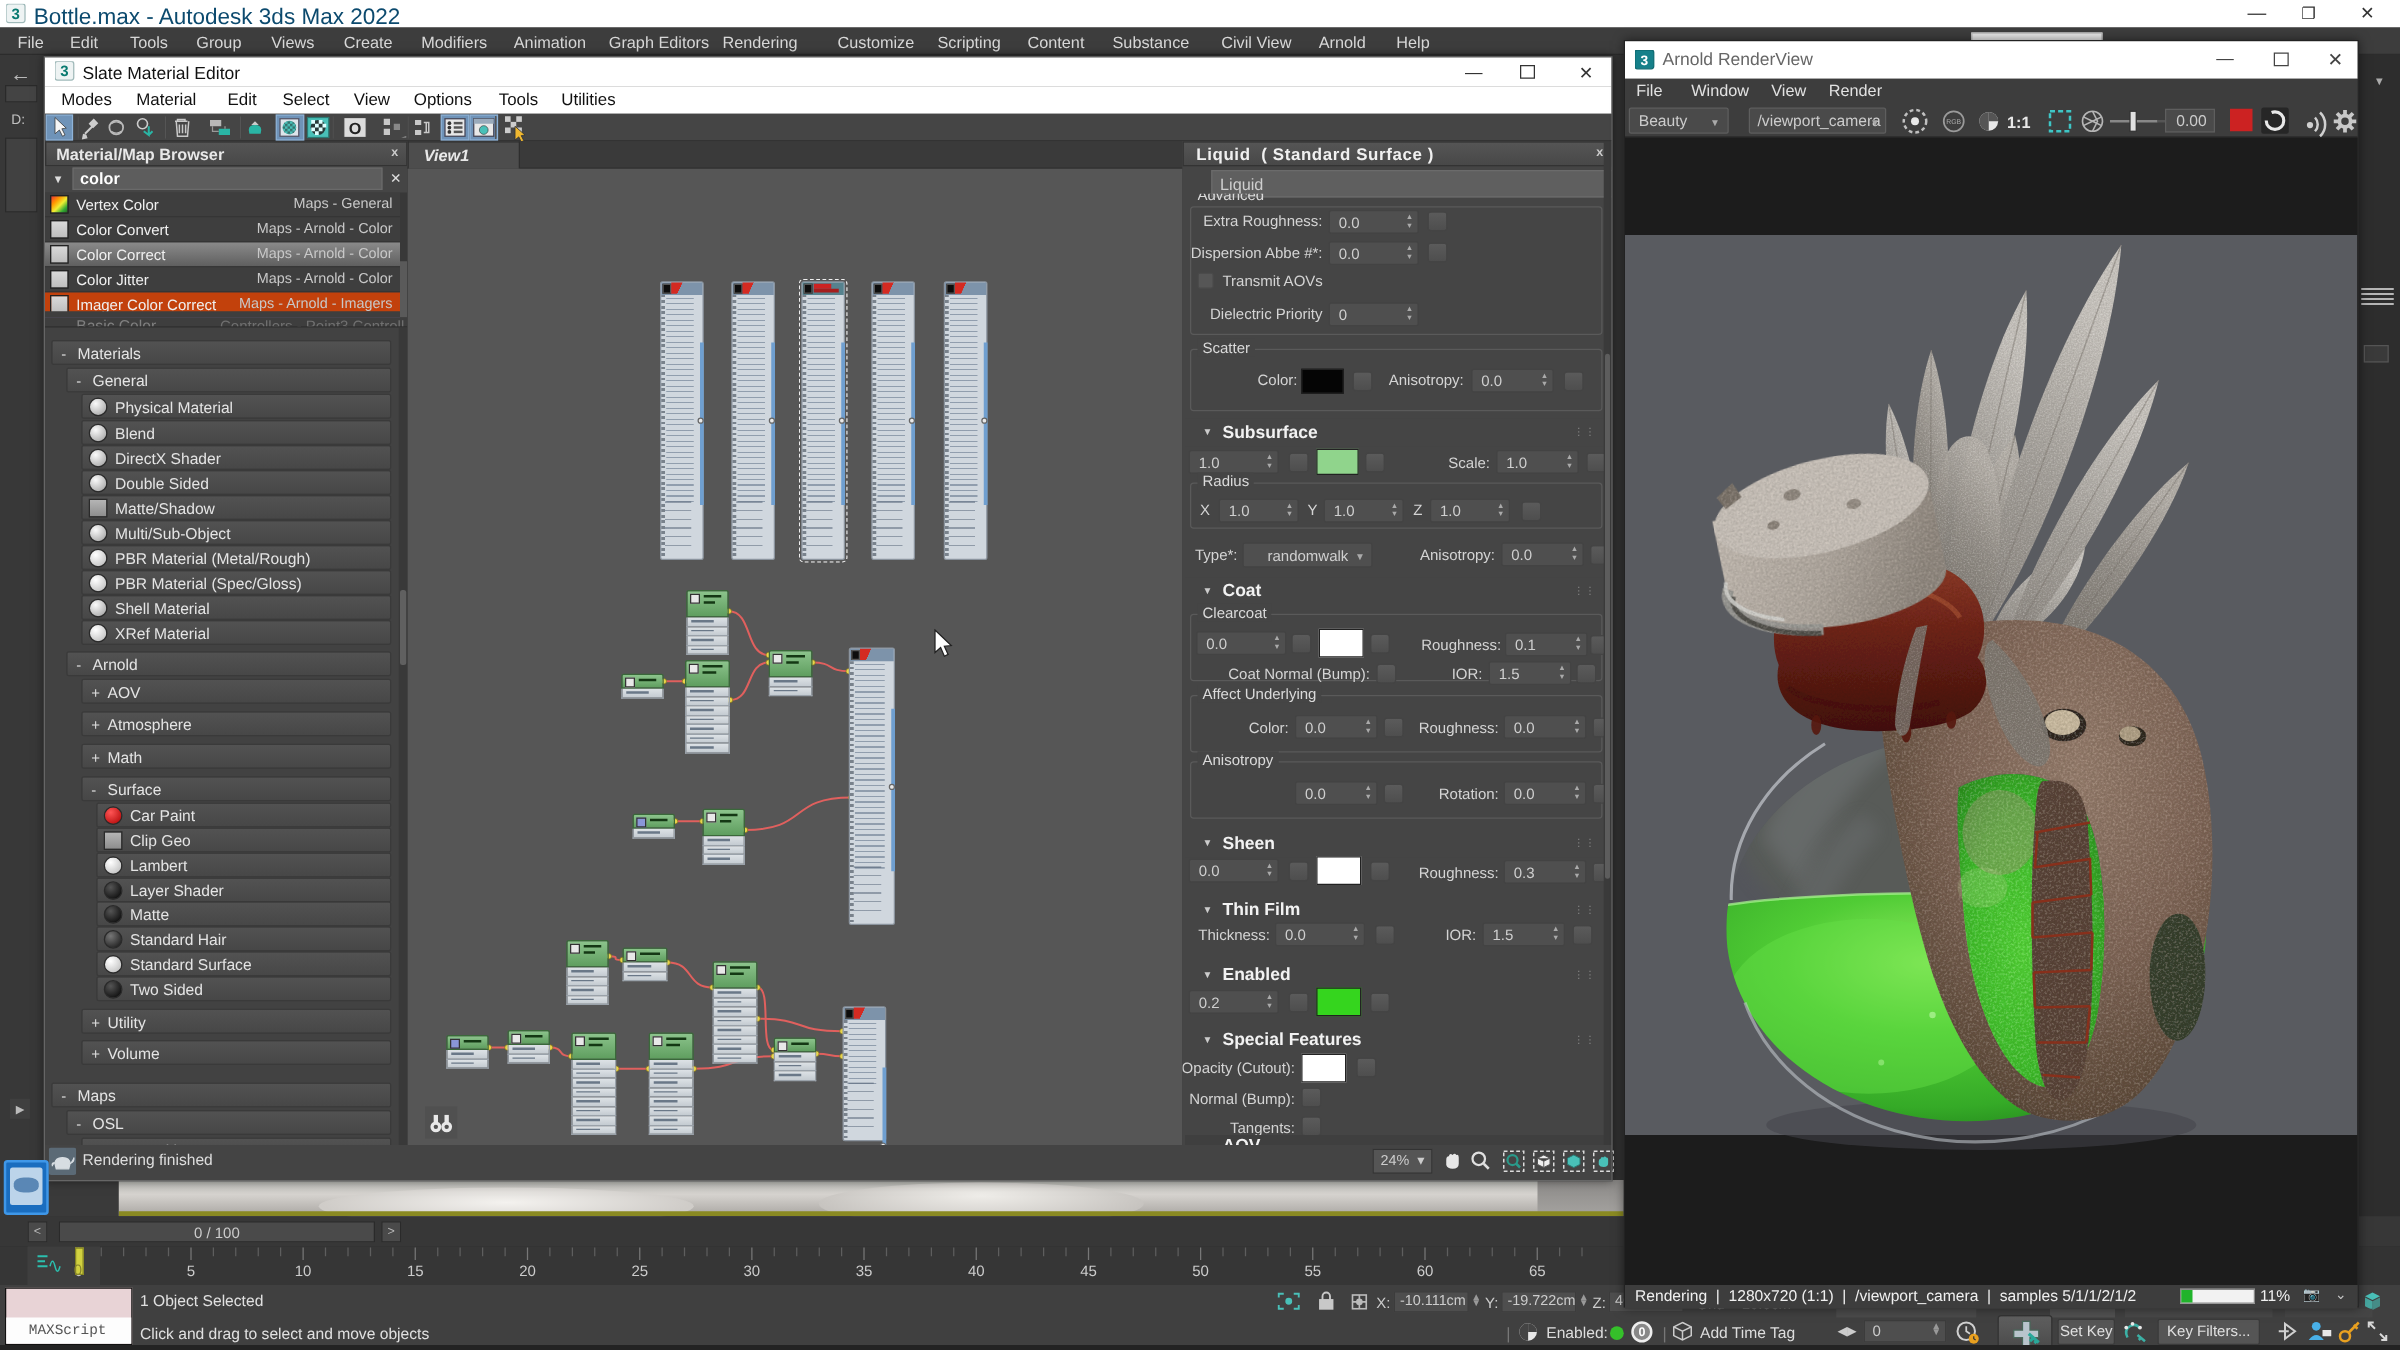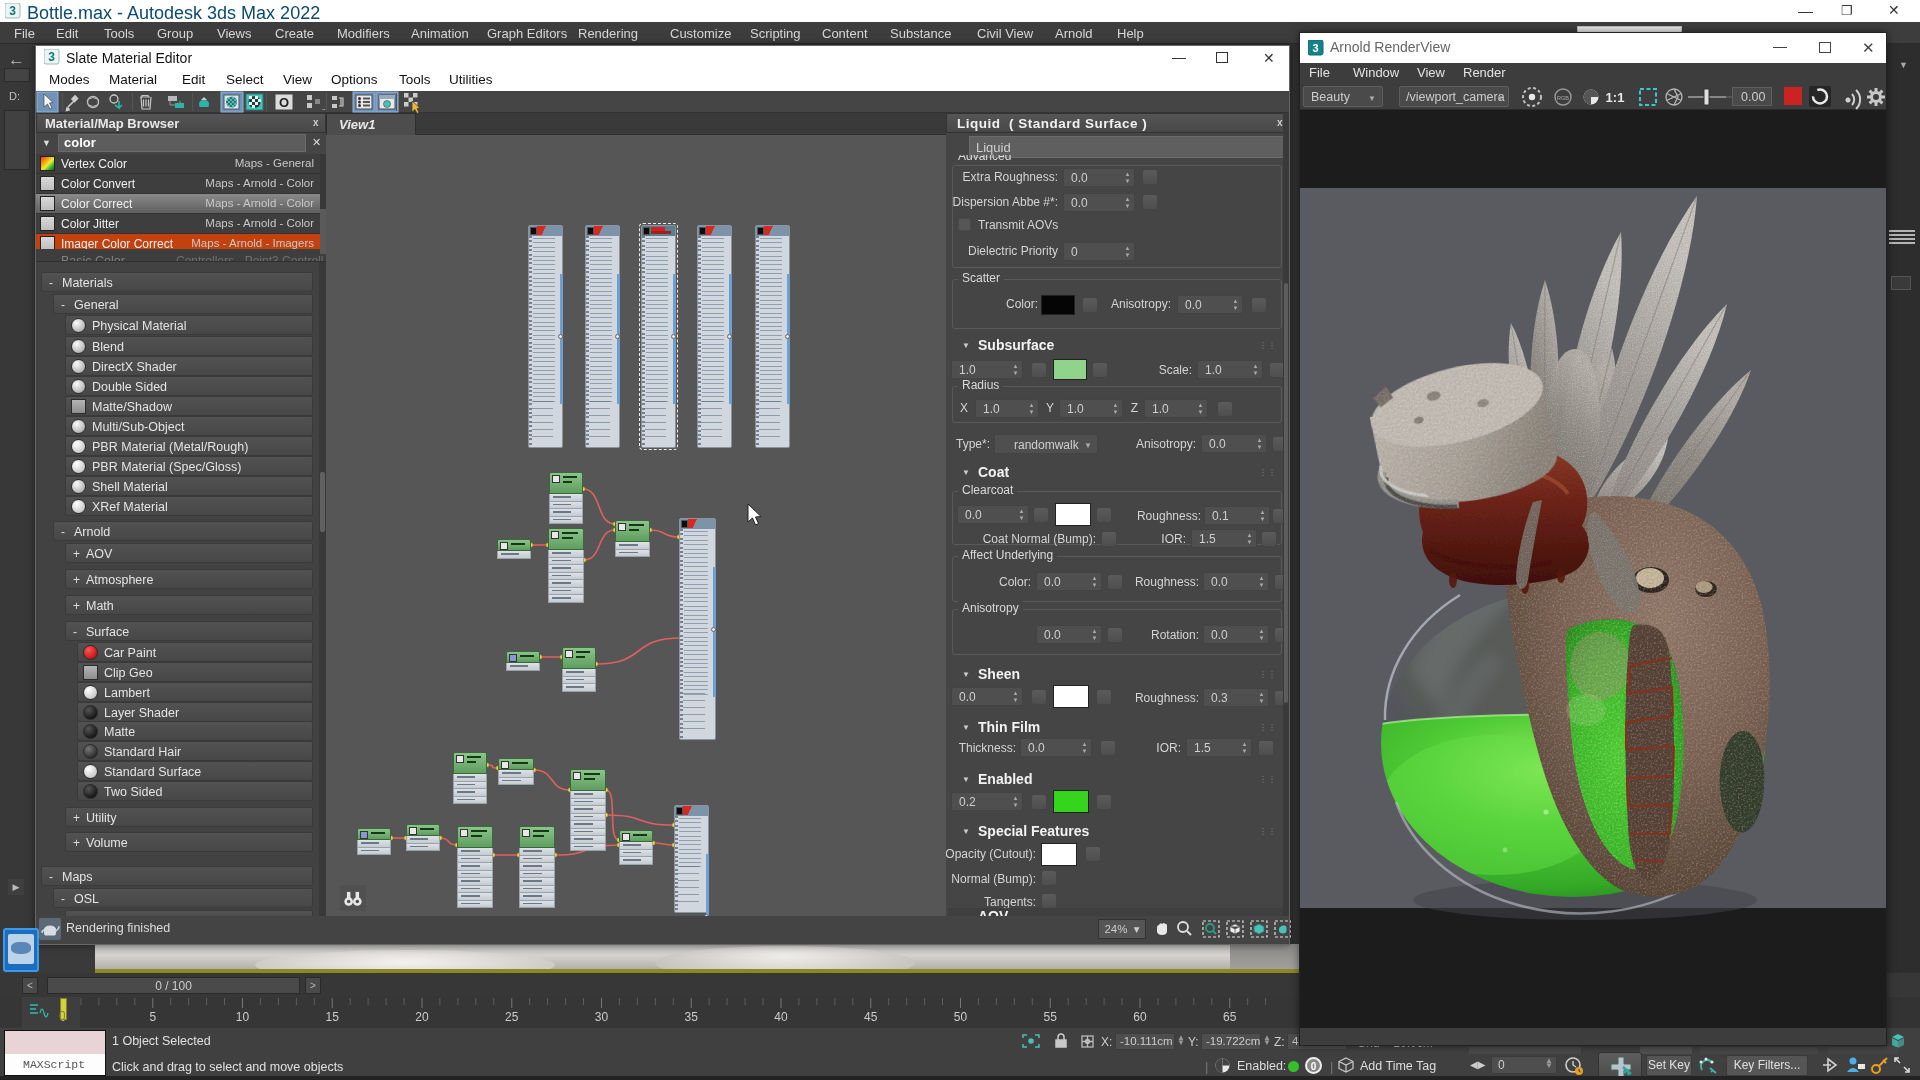--- a/index.html
+++ b/index.html
@@ -1463,15 +1463,24 @@
 <ellipse cx="122" cy="304" rx="5" ry="3.5" fill="#8f877e" transform="rotate(-6 122 304)"></ellipse>
 <path d="M80 276 l14 -10 l6 12 l-14 8 z" fill="#7e766d"></path>
 </g>
 <g filter="url(#fngrain)">
 <path d="M294 402 C 318 424, 336 456, 340 486 C 341 500, 334 507, 324 501 C 306 490, 292 458, 288 428 C 287 412, 288 403, 294 402 Z" fill="#837d75" opacity="0.9"></path>
 <path d="M242 390 C 237 416, 231 450, 228 470 C 226 481, 218 482, 216 470 C 217 442, 226 410, 233 392 Z" fill="#7f7971" opacity="0.85"></path>
 </g>
 </svg>
   </div>
 
+  <div class="abs" style="left:0;top:995px;width:586px;height:19px;background:#3d3d3d;">
+    <div class="tx" style="left:8px;top:2px;font-size:12.5px;color:#f0f0f0;">Rendering &nbsp;| &nbsp;1280x720 (1:1) &nbsp;| &nbsp;/viewport_camera &nbsp;| &nbsp;samples 5/1/1/2/1/2</div>
+    <div class="abs" style="left:444px;top:3px;width:60px;height:12px;background:#f2f2f2;border:1px solid #888;">
+          <div class="abs" style="left:0;top:0;width:9px;height:10px;background:#21b32b;"></div>
+        </div>
+    <div class="tx" style="left:508px;top:2px;font-size:12.5px;color:#f0f0f0;">11%</div>
+    <div class="tx" style="left:543px;top:1px;font-size:11px;color:#ccc;">📷</div>
+    <div class="tx" style="left:568px;top:1px;font-size:11px;color:#ccc;">⌄</div>
+  </div>
 </div>
 
 </div>
 
 </body></html>

